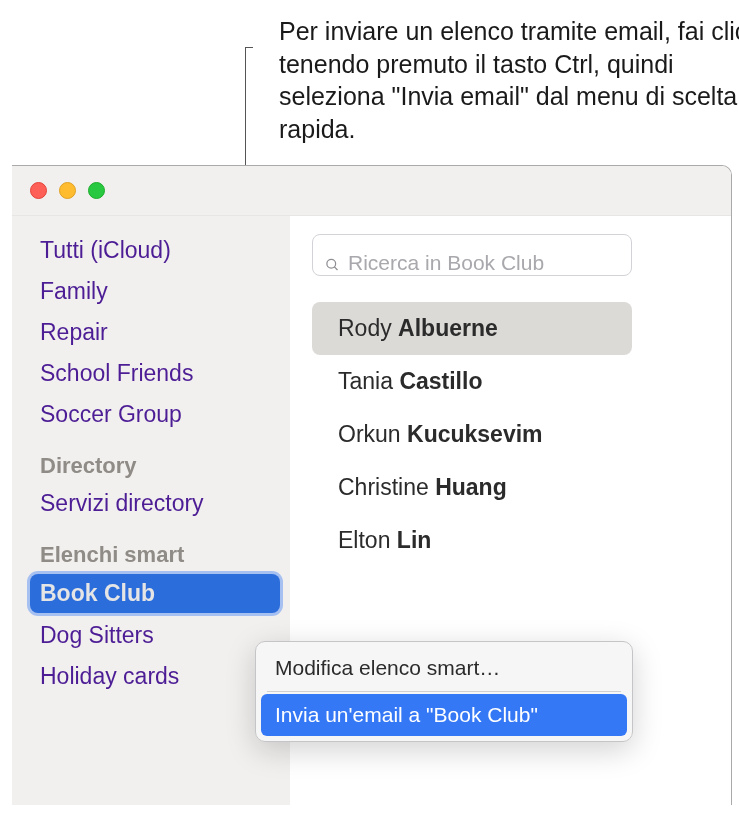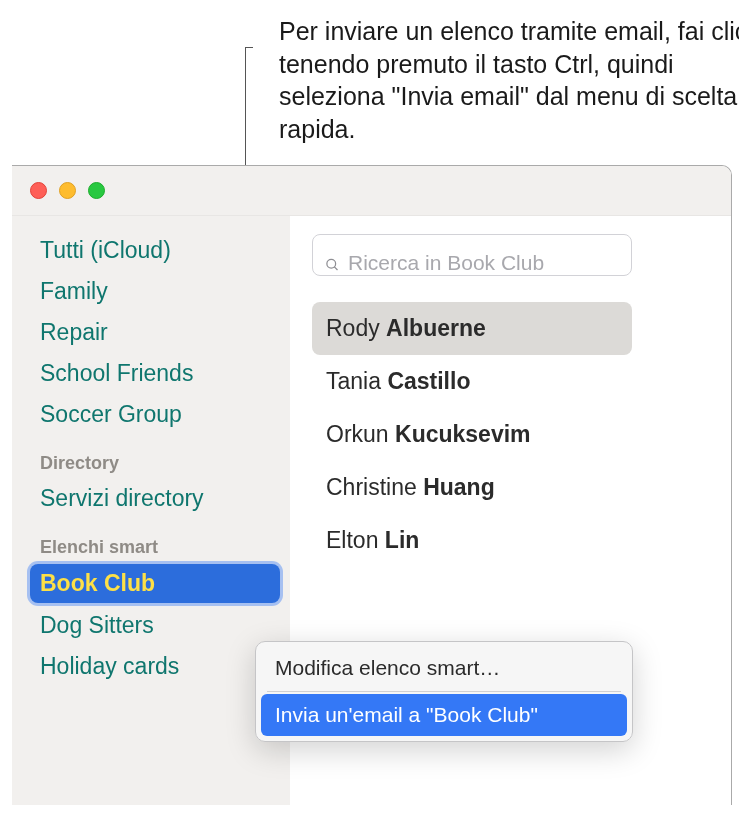--- a/index.html
+++ b/index.html
@@ -75,33 +75,33 @@
       right: 0;
     }
     .sidebar {
       width: 278px;
       background: #f2f0ee;
       padding-top: 14px;
       flex-shrink: 0;
     }
     .sidebar-item {
       font-size: 23px;
-      color: #0f766e;
+      color: #4c1d95;
       padding: 7px 16px 7px 28px;
       cursor: default;
     }
     .sidebar-header {
-      font-size: 18px;
+      font-size: 22px;
       color: #8f8b86;
       font-weight: 600;
       padding: 18px 16px 4px 28px;
     }
     .sidebar-item.selected {
       background: #2c6ddc;
-      color: #fde047;
+      color: #e5e5e5;
       border-radius: 8px;
       margin: 2px 10px 2px 18px;
       padding: 6px 16px 6px 10px;
       box-shadow: 0 0 0 3px rgba(52, 120, 246, 0.4);
       font-weight: 600;
     }
     .main {
       flex: 1;
       background: #fff;
       padding: 18px 22px 0 22px;
@@ -134,21 +134,21 @@
       background: transparent;
     }
     .search-input::placeholder { color: #a8a8ad; }
     .contact-list {
       margin-top: 26px;
       width: 320px;
     }
     .contact-item {
       font-size: 23px;
       color: #2b2b2b;
-      padding: 13px 14px;
+      padding: 13px 26px;
       border-radius: 8px;
     }
     .contact-item.selected {
       background: #dcdad7;
     }
     .contact-name-last {
       font-weight: 700;
     }
     .context-menu {
       position: absolute;

